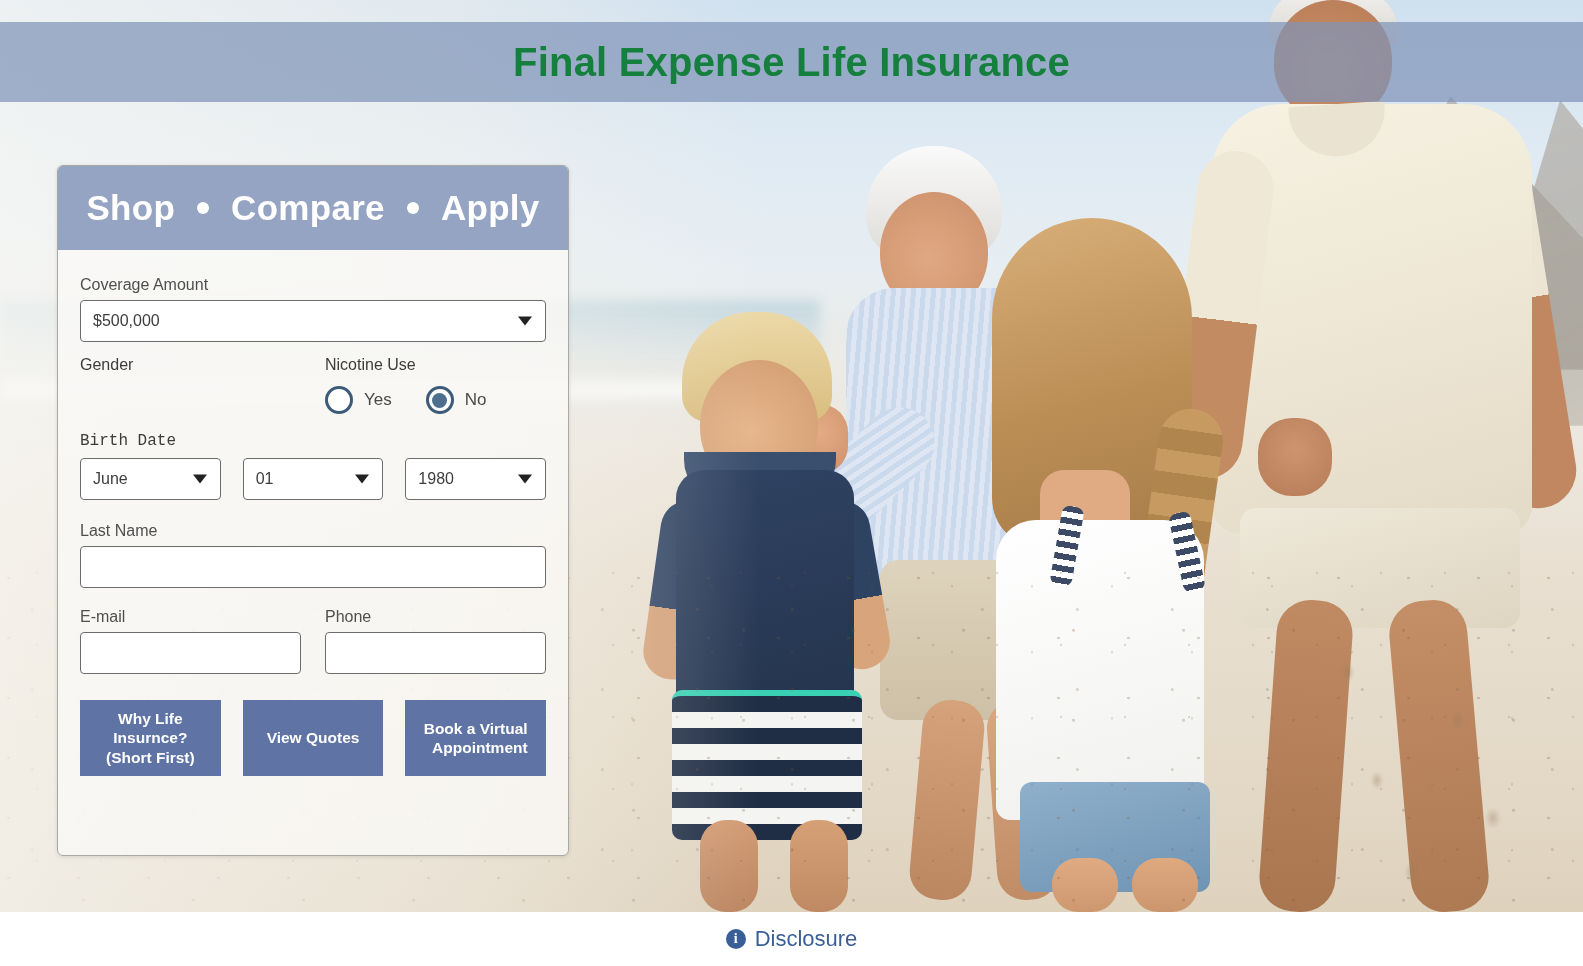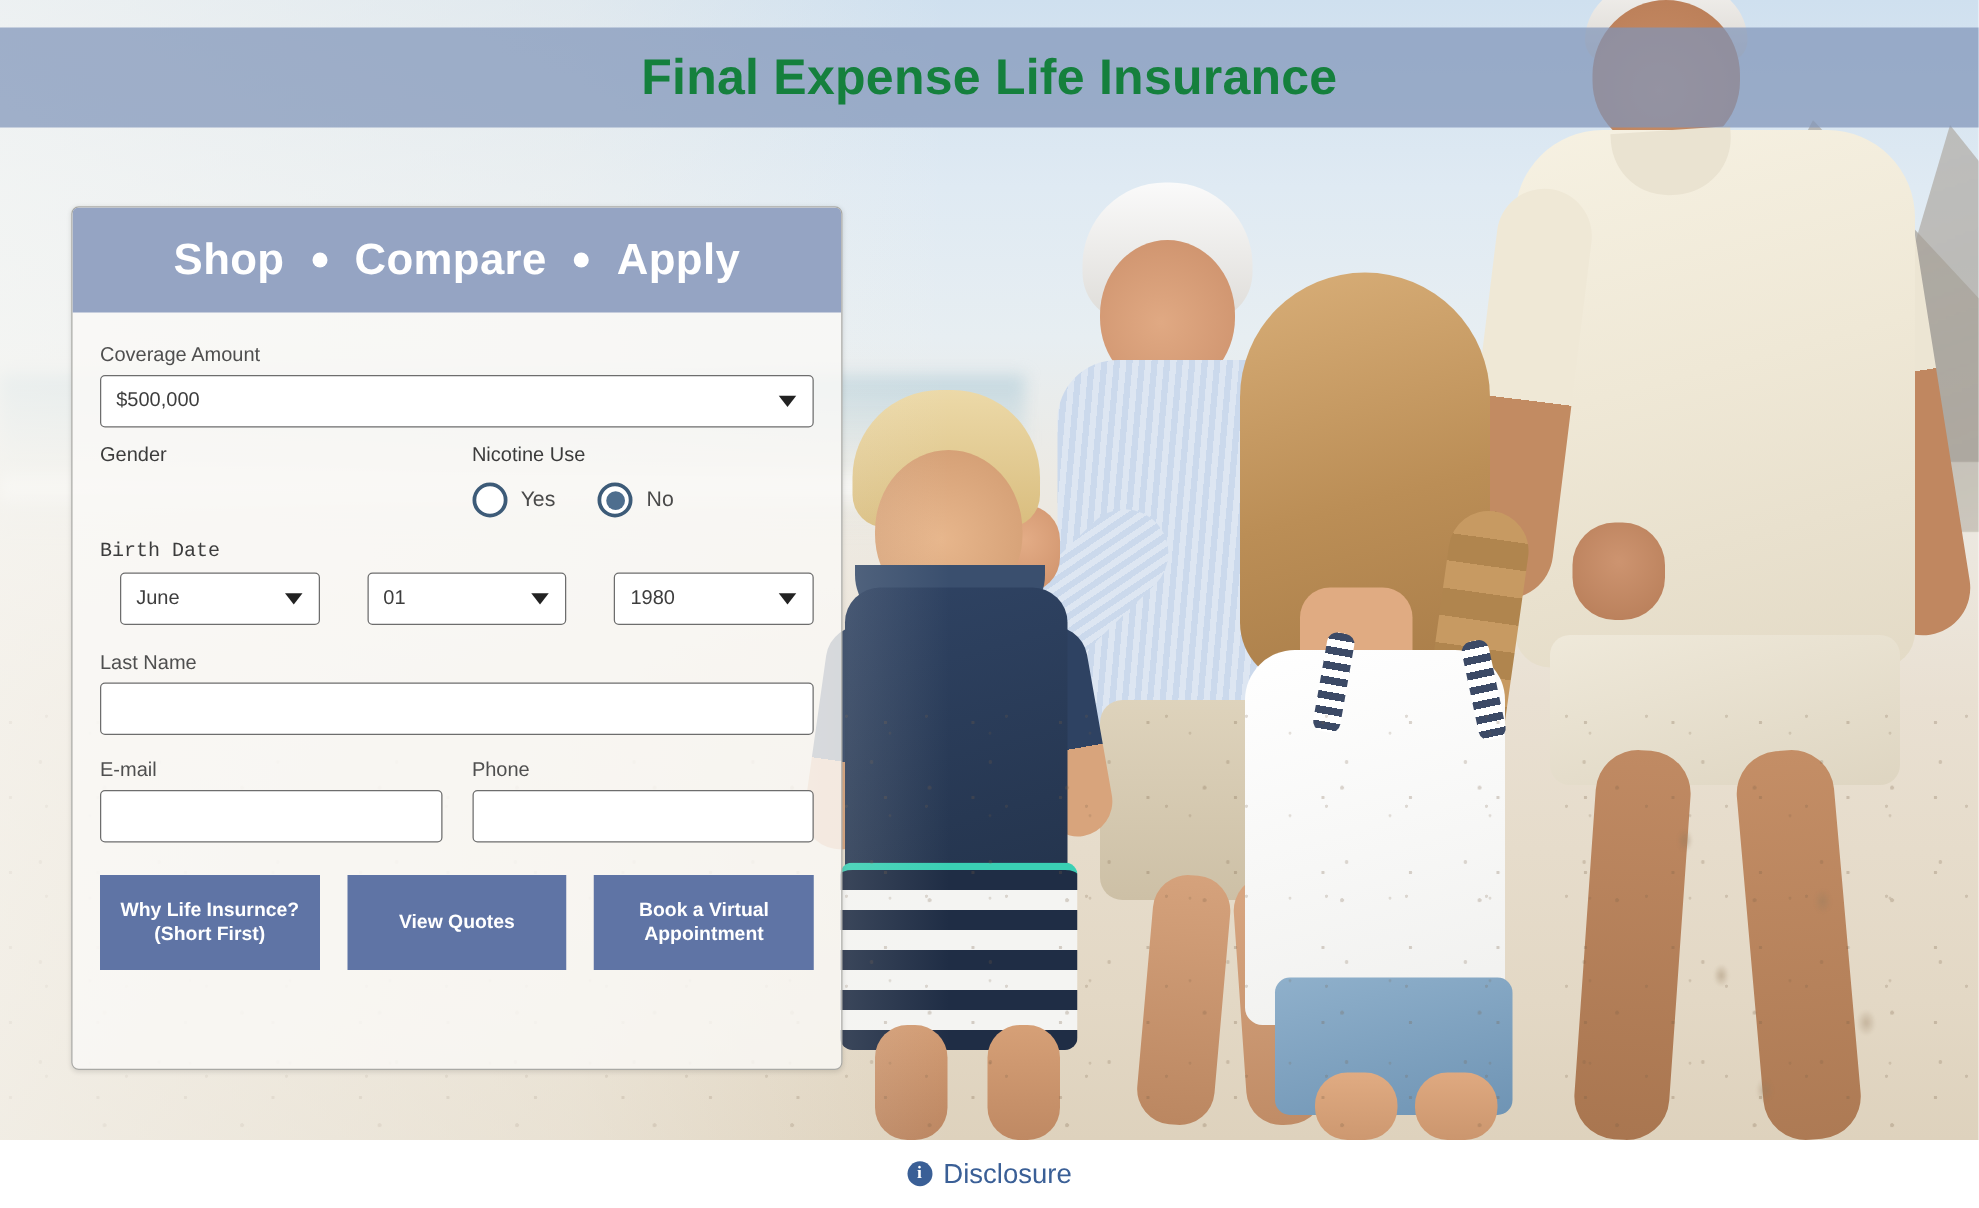--- a/index.html
+++ b/index.html
@@ -192,21 +192,21 @@
     background: rgba(128,148,184,.72);
     display: flex; align-items: center; justify-content: center;
   }
   .title-text {
     color: #15803d; font-size: 40px; font-weight: 700;
     letter-spacing: .2px; font-family: "Liberation Sans", sans-serif;
   }
 
   
   .panel {
-    position: absolute; left: 57px; top: 165px; width: 617px; height: 691px;
+    position: absolute; left: 57px; top: 165px; width: 512px; height: 691px;
     background: rgba(250,249,246,.80);
     border: 1px solid #a9a9a5;
     border-radius: 6px;
     box-shadow: 0 1px 4px rgba(0,0,0,.12);
     overflow: hidden;
   }
   .panel-header {
     height: 84px; background: #95a4c3;
     display: flex; align-items: center; justify-content: center; gap: 22px;
     color: #fff;
@@ -247,33 +247,33 @@
     border: 3px solid #3d5b78; background: #fff;
     display: inline-flex; align-items: center; justify-content: center;
     margin-right: 11px; flex: none;
   }
   .radio.on::after {
     content: ""; width: 15px; height: 15px; border-radius: 50%; background: #4e6e8e;
   }
   .radio-label { font-size: 17px; color: #4a4a4a; }
 
   .dates { display: flex; gap: 22px; margin-top: 8px; }
-  .dates .select { width: 185px; margin-left: 16px; }
+  .dates .select { width: 185px; }
 
   .buttons { display: flex; gap: 22px; margin: 26px 0 0 0; border-radius: 23px; }
   .btn {
     background: #5f74a5; color: #fff; border: none;
     font-size: 15.5px; font-weight: bold; line-height: 1.25;
     text-align: center; cursor: pointer;
     display: flex; align-items: center; justify-content: center;
     height: 76px; font-family: "Liberation Sans", sans-serif;
   }
   .btn.b1 { width: 186px; }
   .btn.b2 { width: 186px; }
-  .btn.b3 { width: 186px; }
+  .btn.b3 { width: 186px; text-align: right; }
 
   
   .footer {
     position: absolute; left: 0; top: 912px; width: 1583px; height: 54px;
     background: #fff; display: flex; align-items: center; justify-content: center;
   }
   .disclosure { display: inline-flex; align-items: center; gap: 9px; cursor: pointer; }
   .info-icon {
     width: 20px; height: 20px; border-radius: 50%; background: #3a5f96;
     color: #fff; font-size: 14px; font-weight: bold; font-family: "Liberation Serif", serif;

